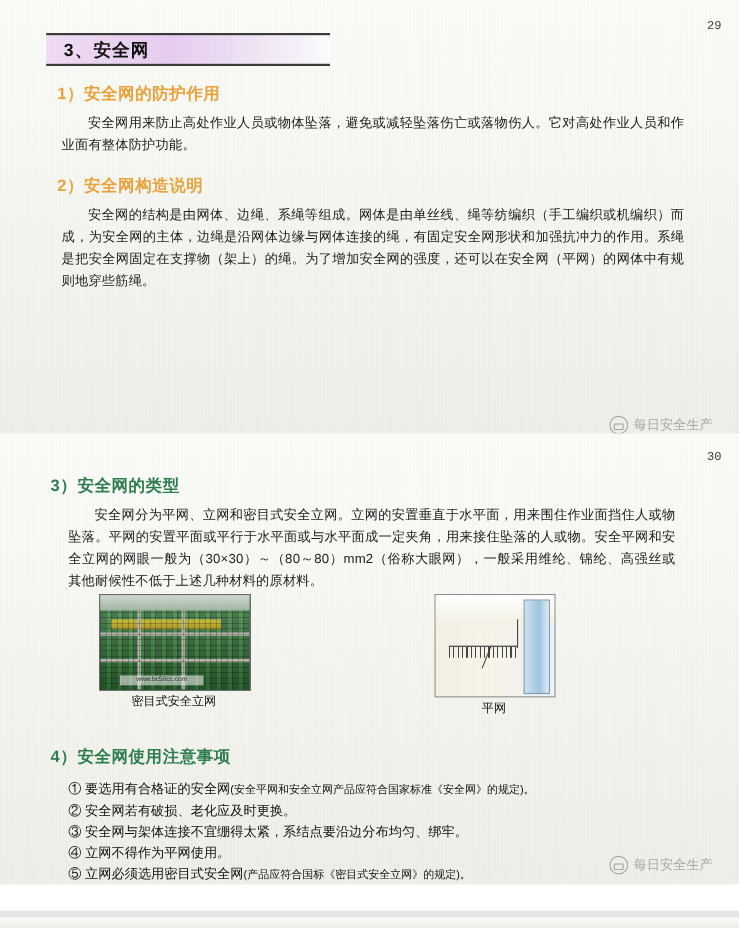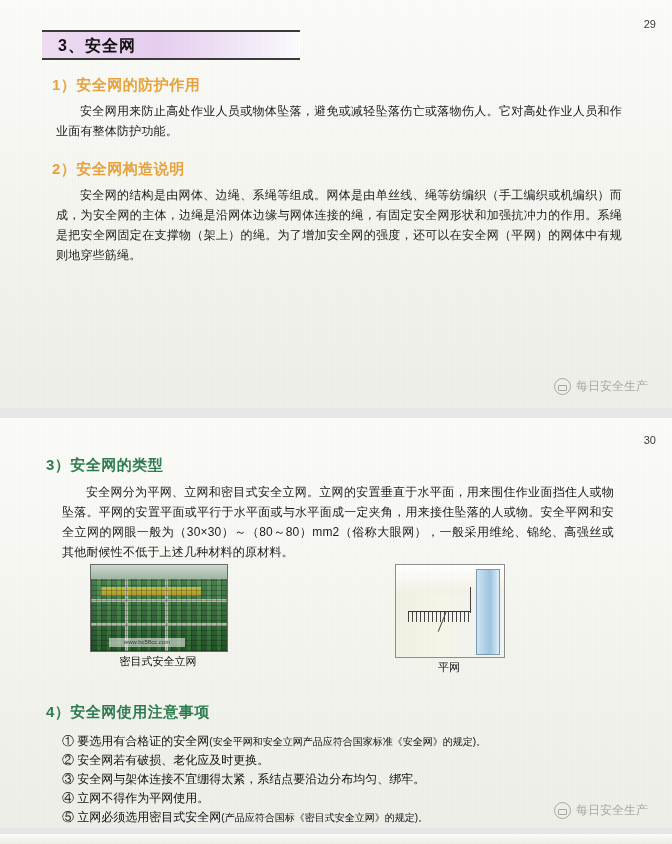--- a/index.html
+++ b/index.html
@@ -32,28 +32,28 @@
   .slide::after {
     content: "";
     position: absolute;
     inset: 0;
     background:
       repeating-linear-gradient(90deg, rgba(0,0,0,0.012) 0px, rgba(0,0,0,0.012) 1px, rgba(255,255,255,0) 1px, rgba(255,255,255,0) 3px);
     pointer-events: none;
   }
   .slide-1 { top: 0; height: 408px; }
   .slide-gap { position:absolute; left:0; width:672px; height:10px; background:#e6e6e6; }
-  .slide-2 { top: 418px; height: 410px; }
+  .slide-2 { top: 394px; height: 410px; }
 
   .pagenum {
     position: absolute;
     right: 16px;
     font-size: 11px;
     color: #3a3a3a;
-    font-family: Liberation Sans, sans-serif;
+    font-family: Liberation Mono, monospace;
     z-index: 5;
   }
 
   
   .title-bar {
     position: absolute;
     left: 42px;
     top: 30px;
     width: 258px;
     height: 30px;

